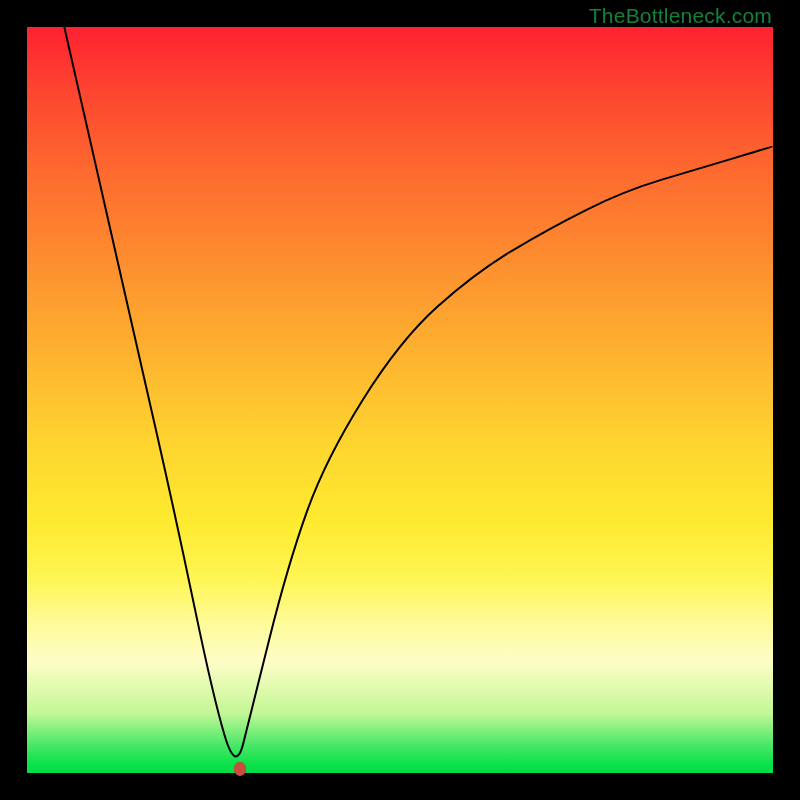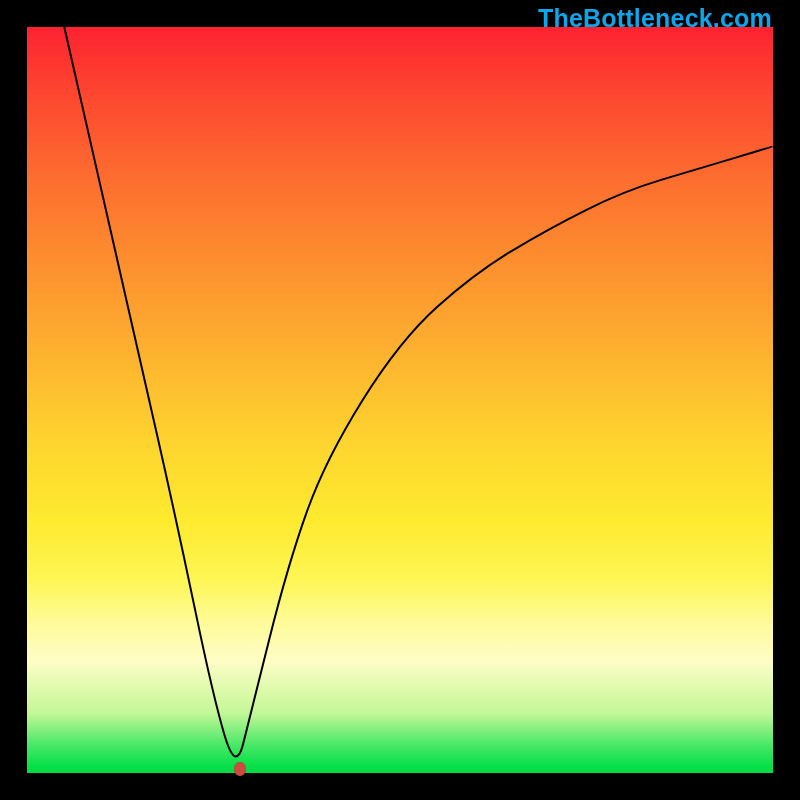--- a/index.html
+++ b/index.html
@@ -9,23 +9,23 @@
     height: 800px;
     background: #000;
     font-family: Arial, Helvetica, sans-serif;
     overflow: hidden;
     position: relative;
   }
   .watermark {
     position: absolute;
     top: 4px;
     right: 28px;
-    color: #0ea5e9;
-    font-size: 25px;
-    font-weight: 700;
+    color: #15803d;
+    font-size: 21px;
+    font-weight: 400;
     letter-spacing: 0.2px;
     z-index: 5;
   }
   .gradient-area {
     position: absolute;
     left: 27px;
     top: 27px;
     width: 746px;
     height: 746px;
     

